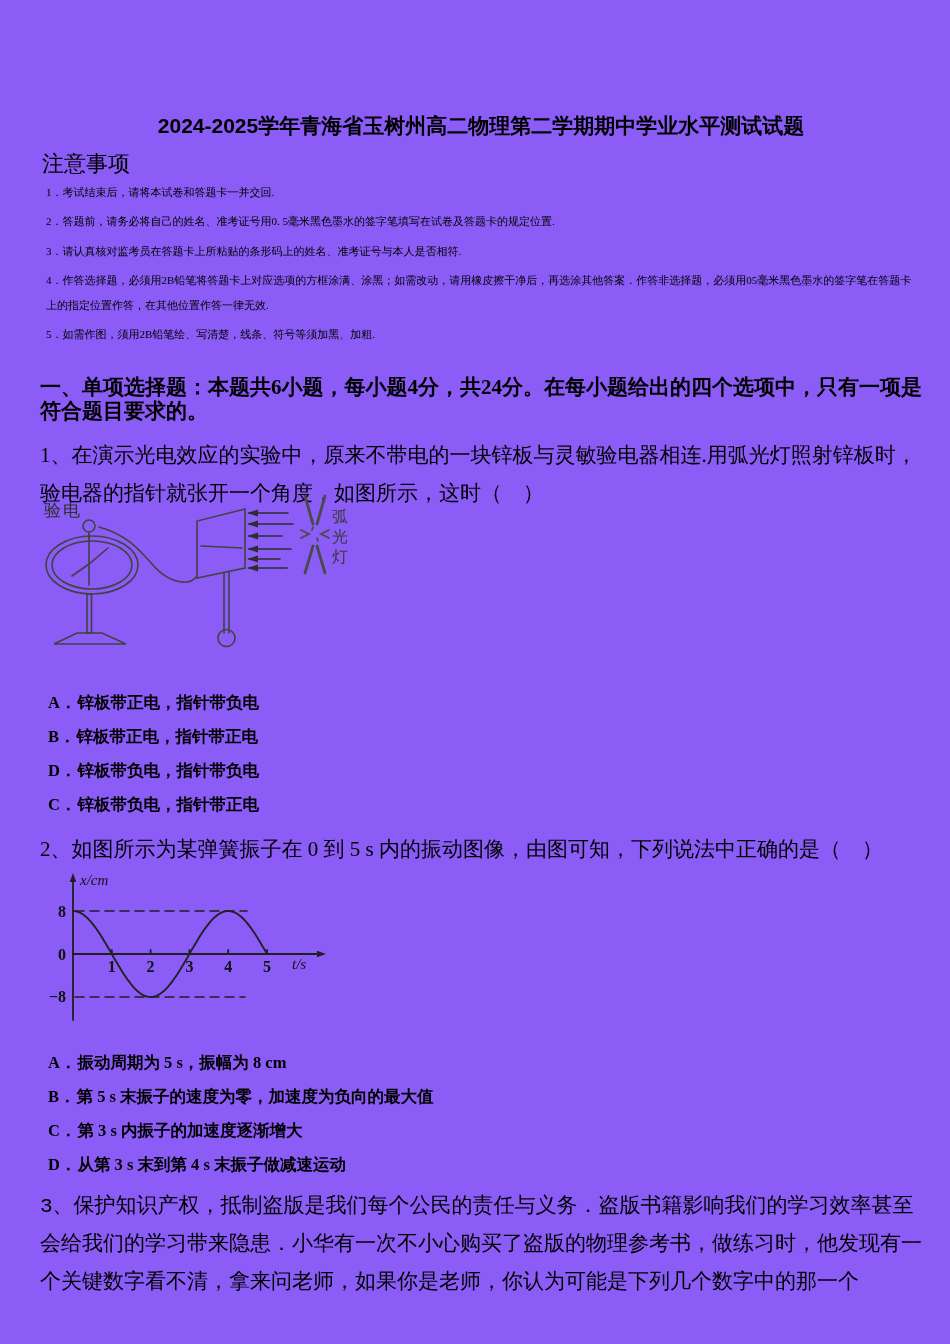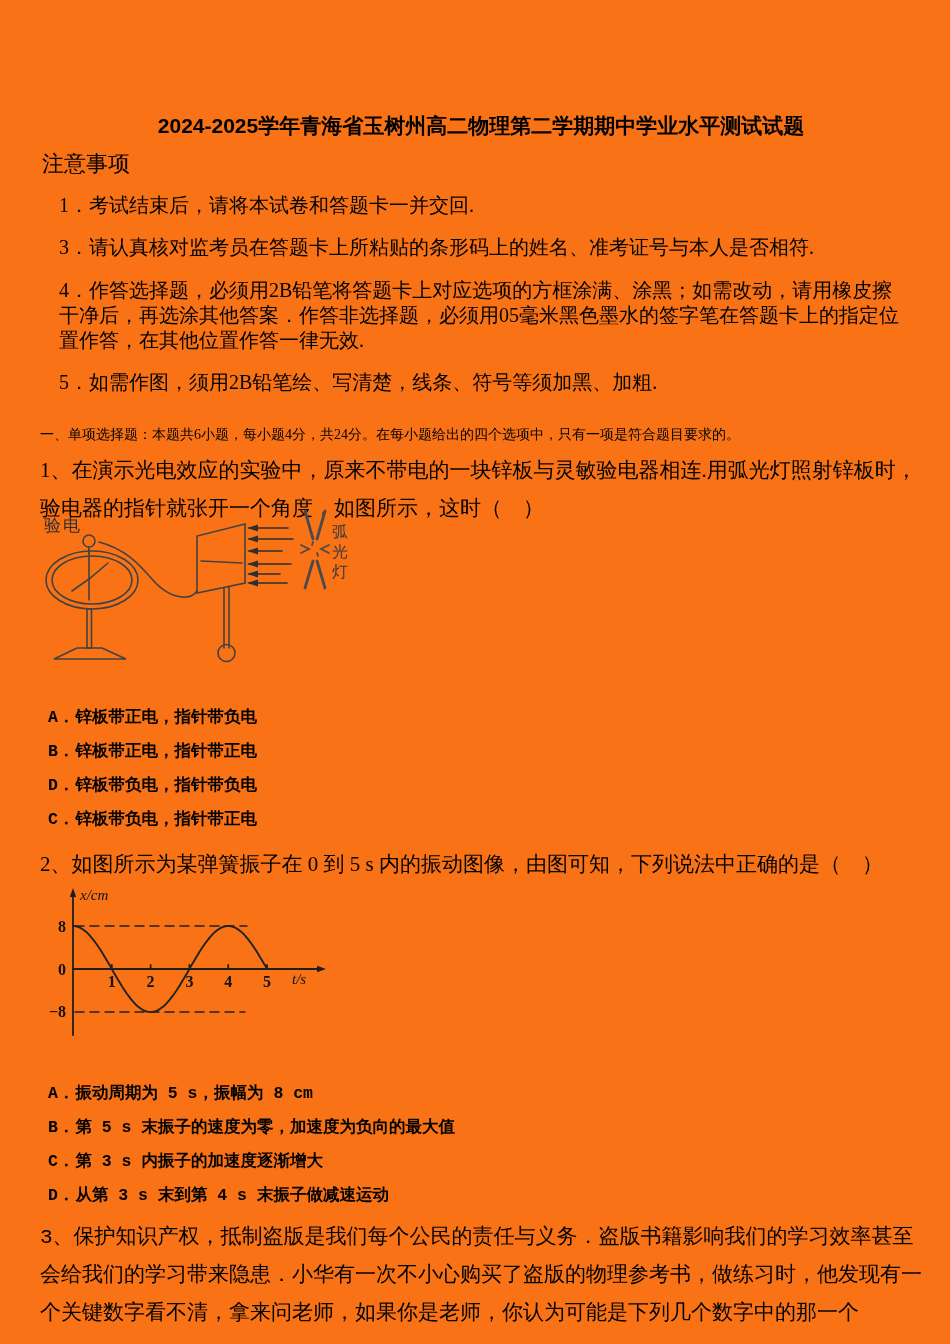--- a/index.html
+++ b/index.html
@@ -1,58 +1,59 @@
 <!DOCTYPE html>
 <html><head>
 <meta charset="utf-8">
 <style>
   html,body{margin:0;padding:0;background:#fff;}
   .page{
     position:relative;
     width:950px;height:1344px;
     box-sizing:border-box;
     padding:112px 28px 0 40px;
-    background:#f97316;color:#000;
+    background:#8b5cf6;color:#000;
     font-family:"Liberation Serif","DejaVu Serif",serif;
     overflow:hidden;
   }
   .title{
     margin:0 0 12px 0;
     text-align:center;
     font-family:"Liberation Sans","DejaVu Sans",sans-serif;
     font-weight:bold;
     font-size:21px;line-height:28px;
   }
   .notice-heading{font-size:22px;line-height:24px;margin:8px 0 0 2px;font-weight:500;}
-  .notice-item{font-size:20px;line-height:25.3px;margin:17px;padding-left:2px;}
-  .section-heading{margin:27px 0 4px 0;font-size:14px;line-height:24px;}
+  .notice-item{font-size:11px;line-height:25.3px;margin:4px;padding-left:2px;}
+  .section-heading{margin:27px 0 13px 0;font-size:21px;line-height:24px;font-weight:bold;}
   .question{margin:4px 0 0 0;font-size:21px;}
   .q-wide{line-height:38px;}
   .q-single{margin-top:20px;line-height:26px;}
   .q-tall{margin-top:8px;line-height:38px;font-family:Liberation Mono, monospace;}
   .figure1{display:block;margin:-26px 0 0 -10px;}
   .figure2{display:block;margin:8px 0 0 -10px;}
-  .options{margin-top:34px;font-family:Liberation Mono, monospace;}
-  .options.second{margin-top:28px;}
+  .options{margin-top:34px;}
+  .options.second{margin-top:12px;}
   .option{font-size:16.5px;line-height:22px;margin:0 0 12px 8px;font-weight:600;}
   .option b{margin-right:1px;font-weight:700;}
   .fig-label{font-size:17px;fill:#2e2e2e;font-weight:500;}
   .lamp-label{font-size:16px;fill:#3a3a3a;}
   .axis-label{font-size:15px;font-style:italic;fill:#111;}
   .tick-label{font-size:16px;font-weight:bold;fill:#111;}
 </style>
 </head>
 <body>
 
 <div class="page">
 
   <h1 class="title">2024-2025学年青海省玉树州高二物理第二学期期中学业水平测试试题</h1>
 
   <div class="notice-heading">注意事项</div>
   <p class="notice-item">1．考试结束后，请将本试卷和答题卡一并交回.</p>
+  <p class="notice-item">2．答题前，请务必将自己的姓名、准考证号用0. 5毫米黑色墨水的签字笔填写在试卷及答题卡的规定位置.</p>
   <p class="notice-item">3．请认真核对监考员在答题卡上所粘贴的条形码上的姓名、准考证号与本人是否相符.</p>
   <p class="notice-item">4．作答选择题，必须用2B铅笔将答题卡上对应选项的方框涂满、涂黑；如需改动，请用橡皮擦干净后，再选涂其他答案．作答非选择题，必须用05毫米黑色墨水的签字笔在答题卡上的指定位置作答，在其他位置作答一律无效.</p>
   <p class="notice-item">5．如需作图，须用2B铅笔绘、写清楚，线条、符号等须加黑、加粗.</p>
 
   <p class="section-heading">一、单项选择题：本题共6小题，每小题4分，共24分。在每小题给出的四个选项中，只有一项是符合题目要求的。</p>
 
   <p class="question q-wide">1、在演示光电效应的实验中，原来不带电的一块锌板与灵敏验电器相连.用弧光灯照射锌板时，验电器的指针就张开一个角度，如图所示，这时（　）</p>
 
   <svg class="figure1" width="430" height="172" viewBox="0 0 430 172" fill="none" stroke="#424242" stroke-width="1.6" stroke-linecap="round">
     <text class="fig-label" x="14" y="30" stroke="none" style="letter-spacing:2px">验电</text>

